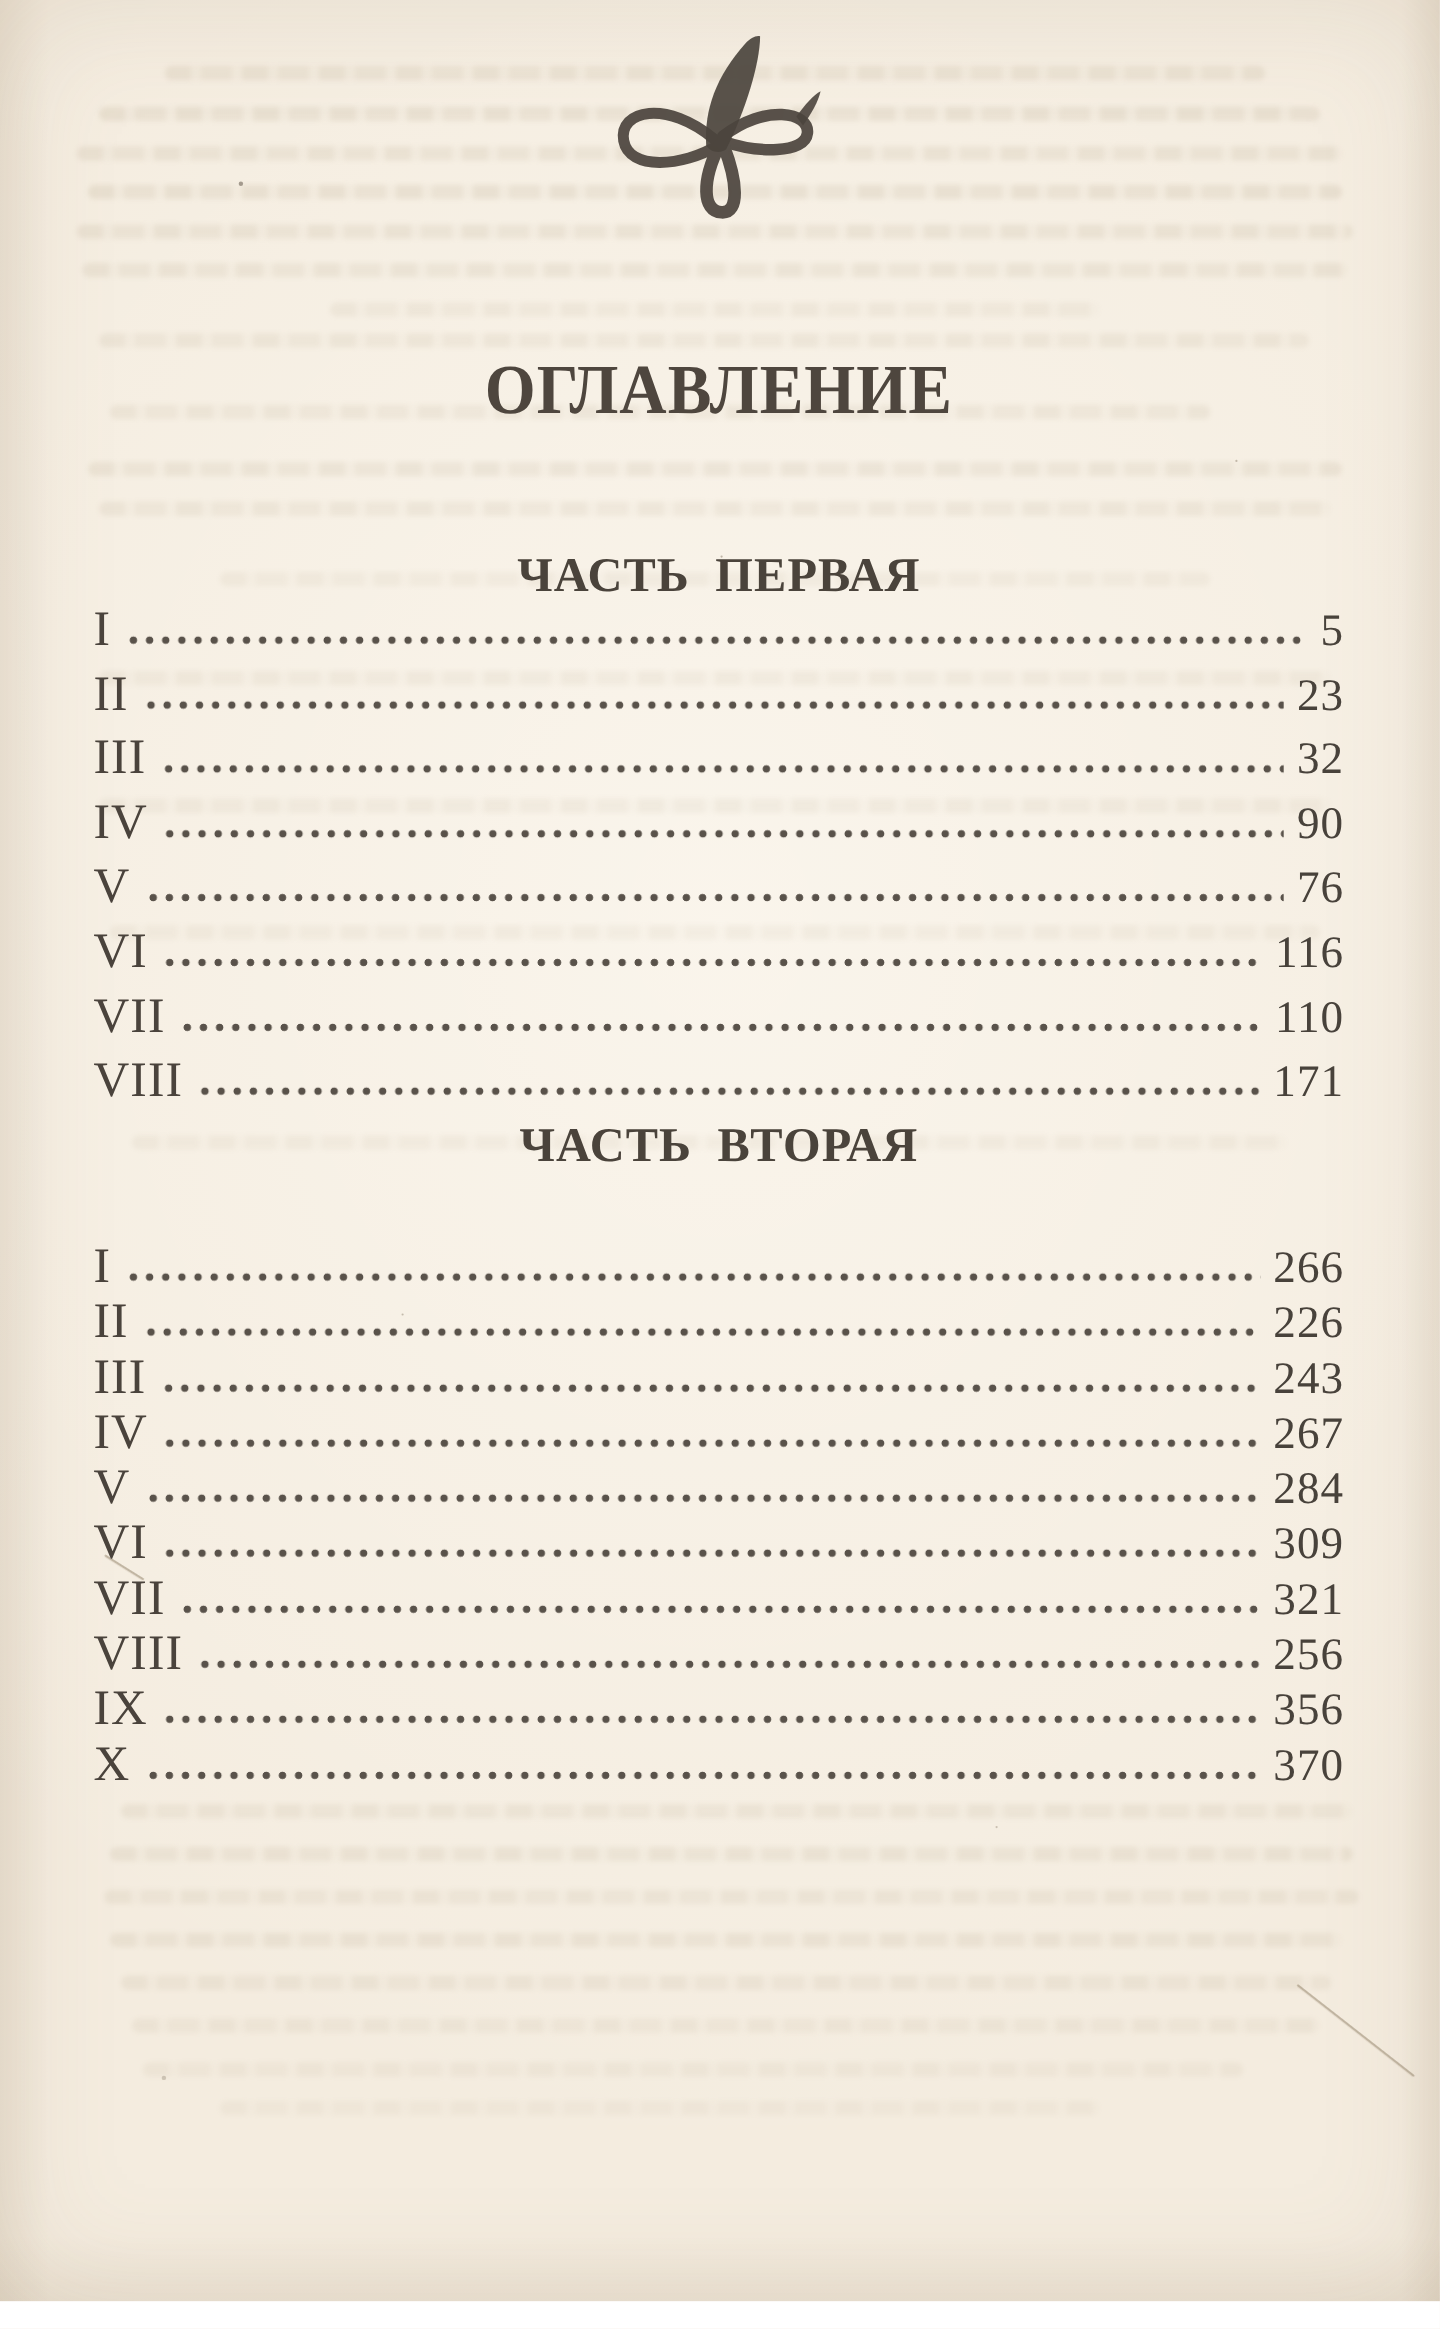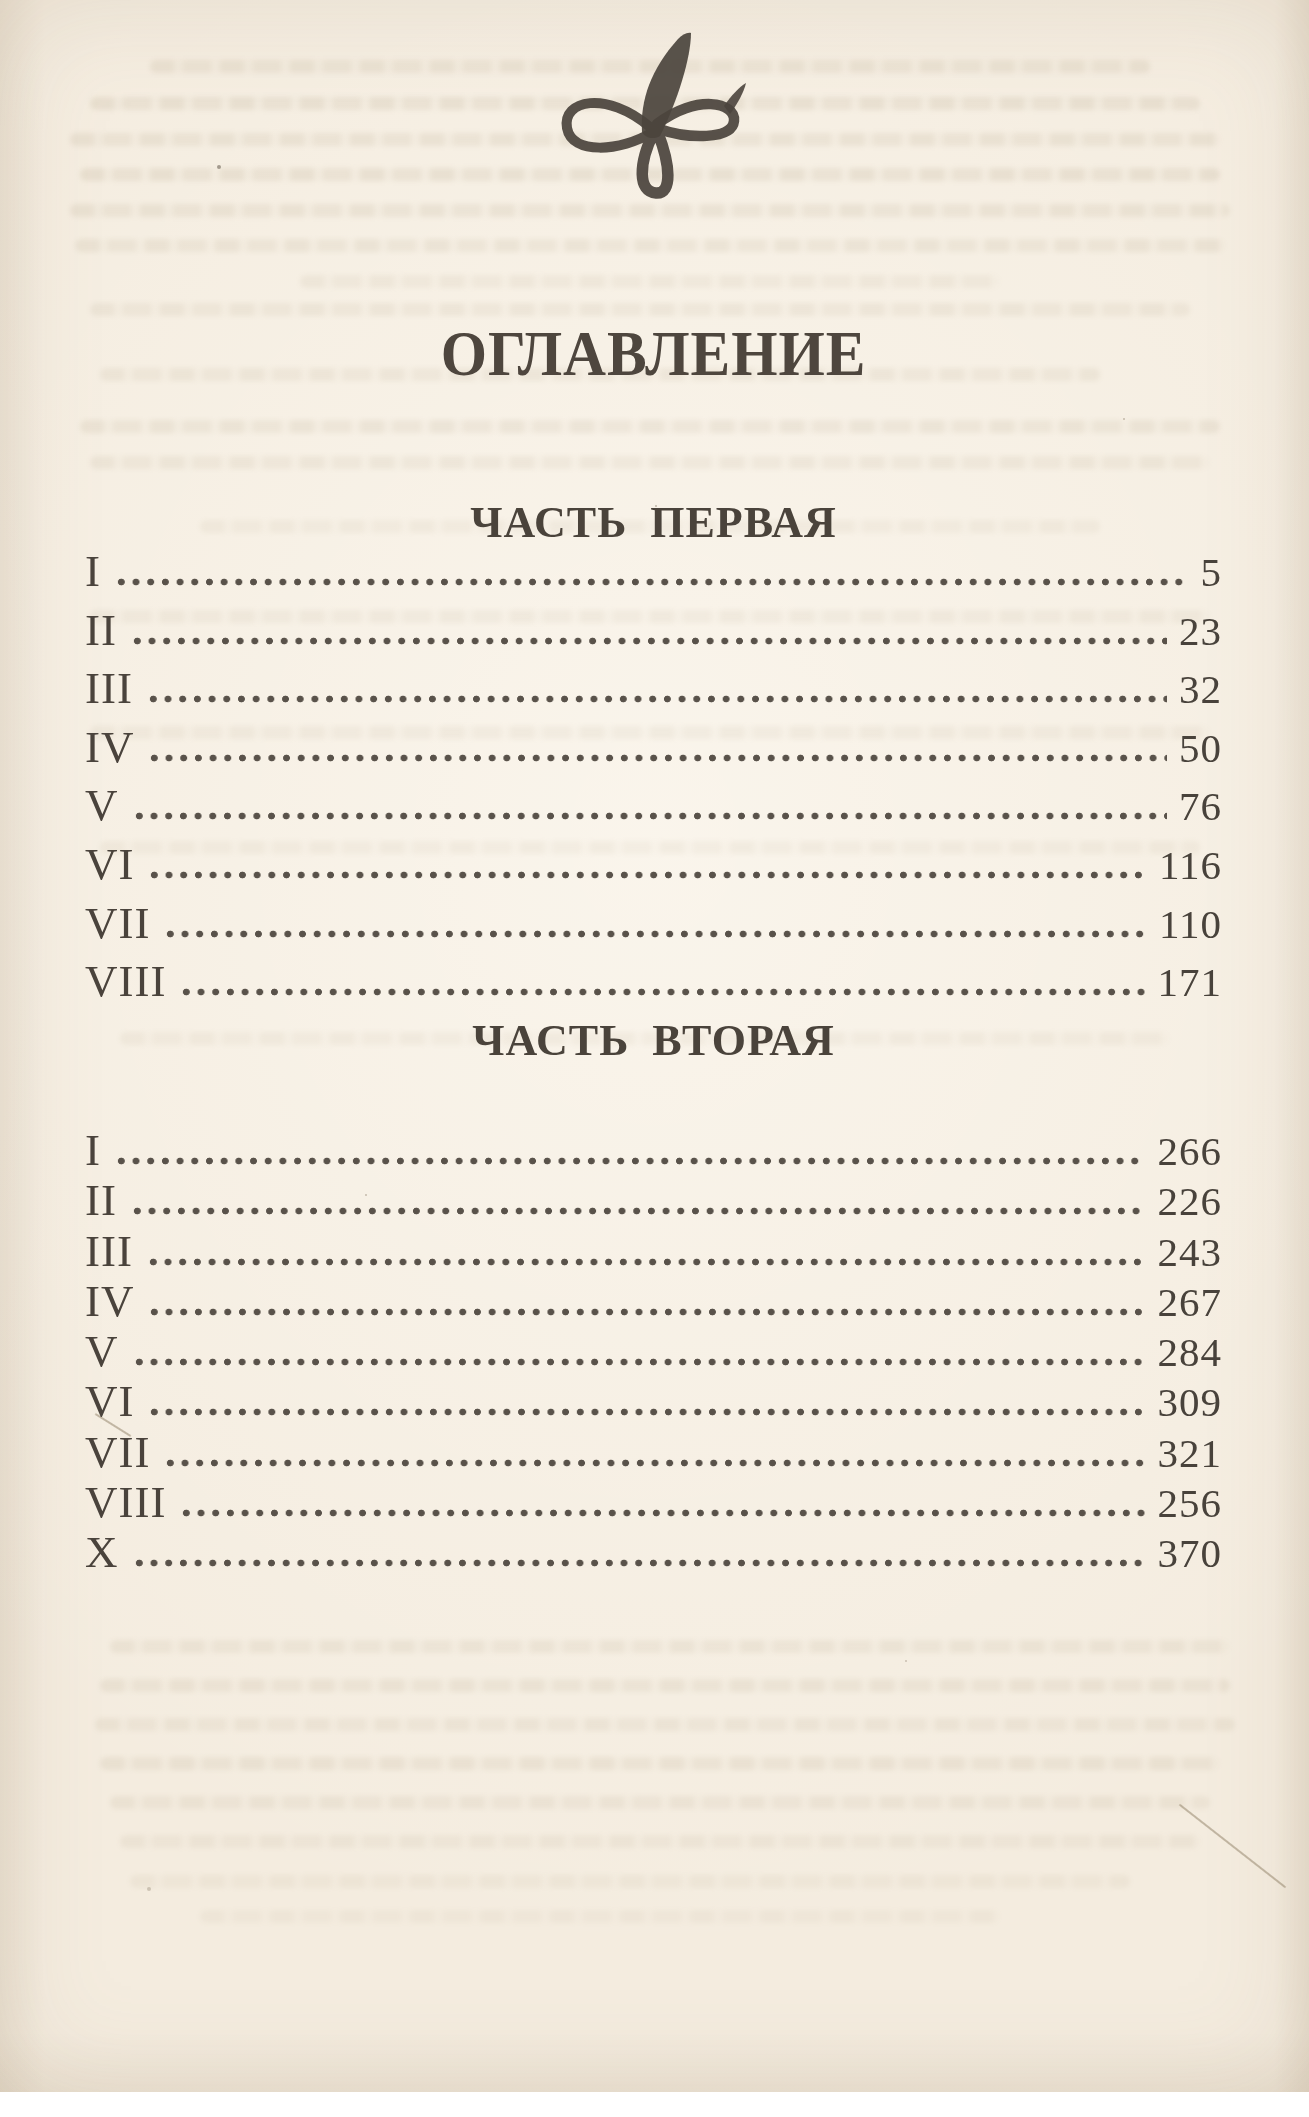--- a/index.html
+++ b/index.html
@@ -122,21 +122,21 @@
 
   <div class="toc-row">
     <span class="chapter">III</span>
     <span class="leader"></span>
     <span class="pagenum">32</span>
   </div>
 
   <div class="toc-row">
     <span class="chapter">IV</span>
     <span class="leader"></span>
-    <span class="pagenum">50</span>
+    <span class="pagenum">90</span>
   </div>
 
   <div class="toc-row">
     <span class="chapter">V</span>
     <span class="leader"></span>
     <span class="pagenum">76</span>
   </div>
 
   <div class="toc-row">
     <span class="chapter">VI</span>
@@ -200,20 +200,25 @@
     <span class="leader"></span>
     <span class="pagenum">321</span>
   </div>
 
   <div class="toc-row">
     <span class="chapter">VIII</span>
     <span class="leader"></span>
     <span class="pagenum">256</span>
   </div>
 
+  <div class="toc-row">
+    <span class="chapter">IX</span>
+    <span class="leader"></span>
+    <span class="pagenum">356</span>
+  </div>
 
   <div class="toc-row">
     <span class="chapter">X</span>
     <span class="leader"></span>
     <span class="pagenum">370</span>
   </div>
 </div>
 
 </div>
 

